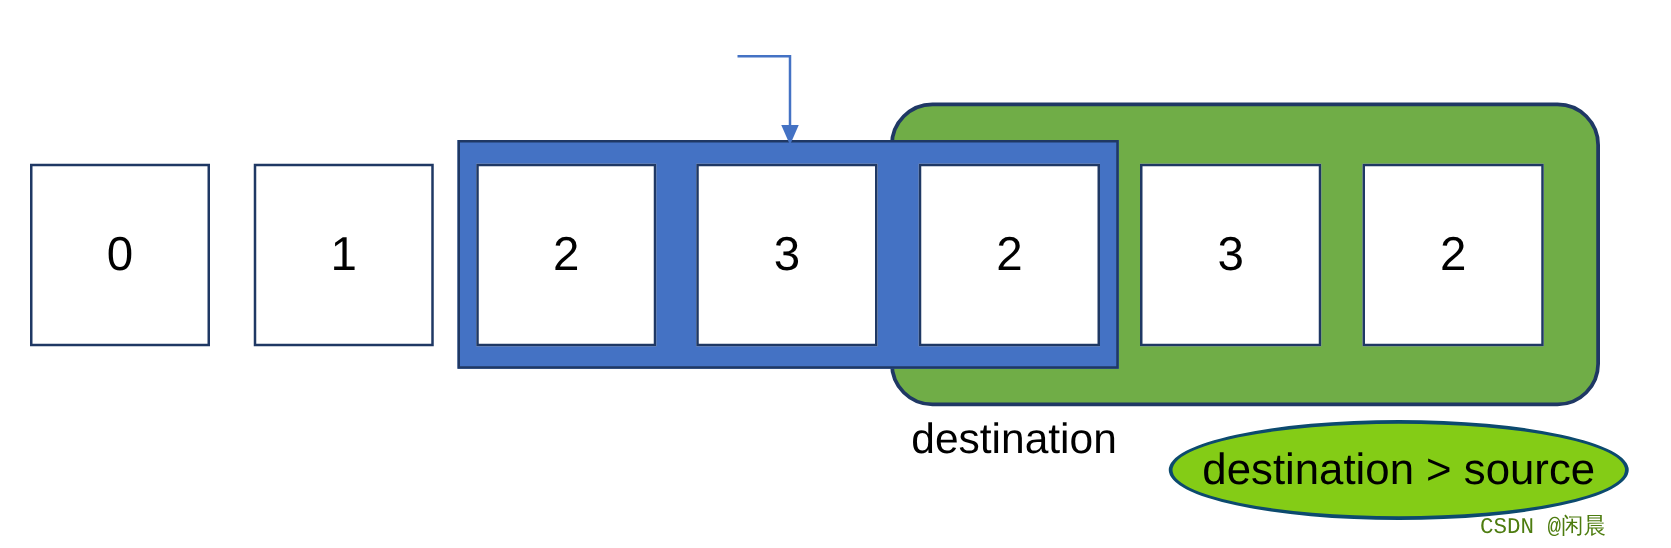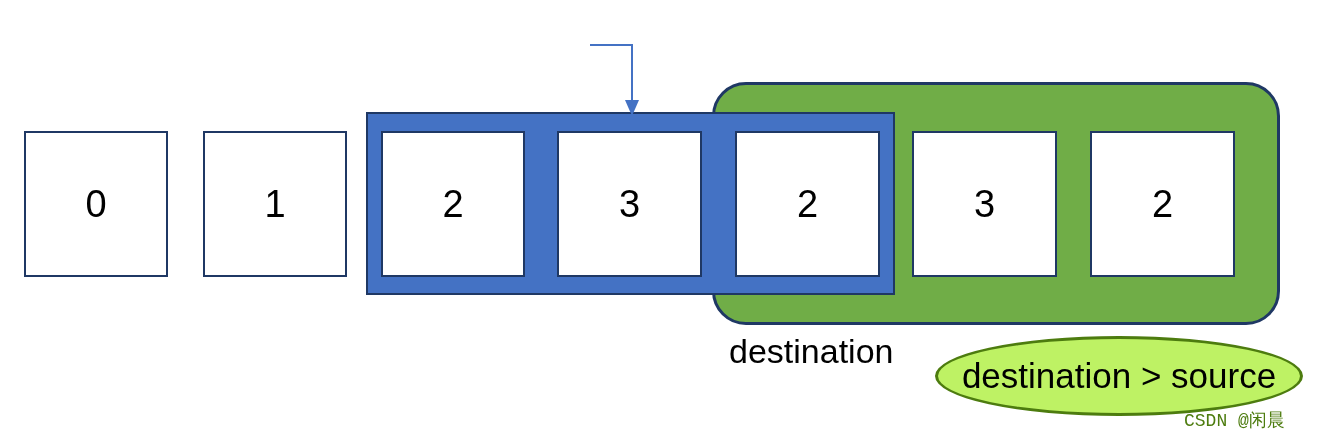--- a/index.html
+++ b/index.html
@@ -68,22 +68,22 @@
   .callout {
     position: absolute;
     z-index: 45;
     pointer-events: none;
   }
 
   
   .note-ellipse {
     position: absolute;
     box-sizing: border-box;
-    background: #bef264;
-    border: 3px solid #4d7c0f;
+    background: #84cc16;
+    border: 3px solid #0c4a6e;
     border-radius: 50%;
     display: flex;
     align-items: center;
     justify-content: center;
     z-index: 50;
   }
   .note-ellipse span {
     font-size: 35px;
     color: #000000;
     white-space: nowrap;

